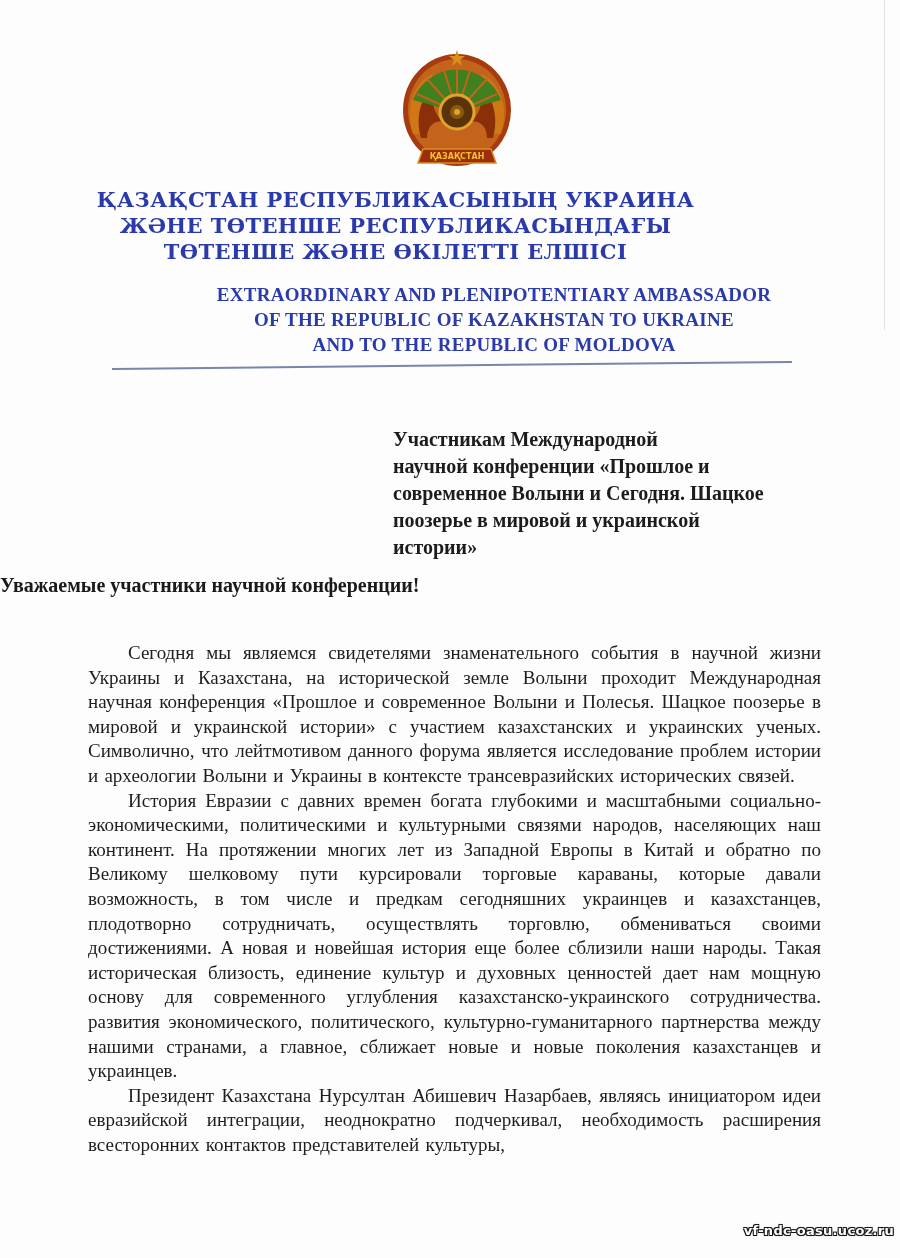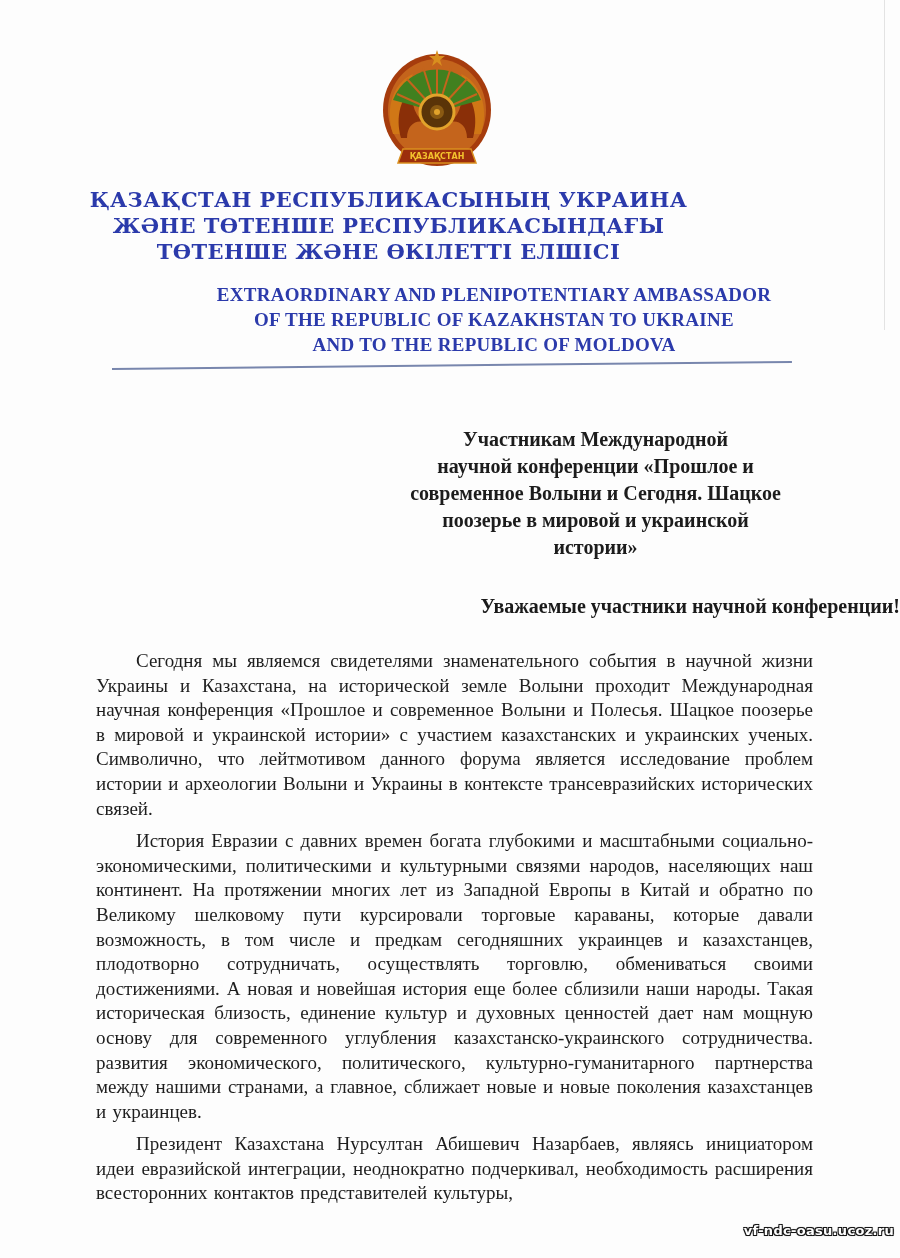--- a/index.html
+++ b/index.html
@@ -9,56 +9,57 @@
     width:900px;height:1258px;
     background:#fdfdfd;
     overflow:hidden;
     font-family:"Liberation Serif","DejaVu Serif",serif;
   }
   .scan-edge-line{
     position:absolute;top:0;left:884px;width:1px;height:330px;
     background:#e3e3e3;
   }
   .emblem{
-    position:absolute;left:377px;top:46px;width:120px;height:120px;
+    position:absolute;left:397px;top:46px;width:120px;height:120px;
   }
   .emblem svg text{font-family:"DejaVu Sans",sans-serif;}
   .heading-kk{
     position:absolute;top:187px;left:0;width:777px;
     text-align:center;font-weight:bold;
     font-size:21px;line-height:26px;letter-spacing:0.4px;
     font-family:"DejaVu Serif","Liberation Serif",serif;
+    padding-left:7px;
   }
   .heading-en{
     position:absolute;top:282px;left:0;width:900px;
     text-align:center;font-weight:bold;
     font-size:19px;line-height:25px;letter-spacing:0.3px;
   }
   .separator{
     position:absolute;left:112px;top:368px;width:680px;height:2px;
     background:#7886ad;
     transform:rotate(-0.6deg);transform-origin:left center;
   }
   .addressee{
     position:absolute;left:393px;top:426px;width:405px;
-    text-align:center;font-weight:bold;
+    text-align:left;font-weight:bold;
     font-size:20px;line-height:27px;color:#1c1c1c;
   }
   .salutation{
-    position:absolute;top:595px;left:0;width:900px;
-    text-align:right;font-weight:bold;
+    position:absolute;top:574px;left:0;width:900px;
+    text-align:left;font-weight:bold;
     font-size:20px;color:#1a1a1a;
   }
   .body-text{
     position:absolute;left:88px;top:641px;width:733px;
     font-size:19px;line-height:24.6px;color:#1e1e1e;
     text-align:justify;
   }
   .body-text p{
-    margin:8px;text-indent:40px;word-spacing:1.5px;font-family:Liberation Serif, serif;
+    margin:0;text-indent:40px;word-spacing:1.5px;font-family:Liberation Serif, serif;
   }
   .watermark{
     position:absolute;right:6px;bottom:20px;
     font-family:"DejaVu Sans",sans-serif;
     font-weight:bold;font-size:13px;letter-spacing:0.3px;
     color:#ffffff;
     text-shadow:-1px -1px 0 #161616,1px -1px 0 #161616,-1px 1px 0 #161616,1px 1px 0 #161616,0 0 2px #161616;
   }
 </style>
 </head>

